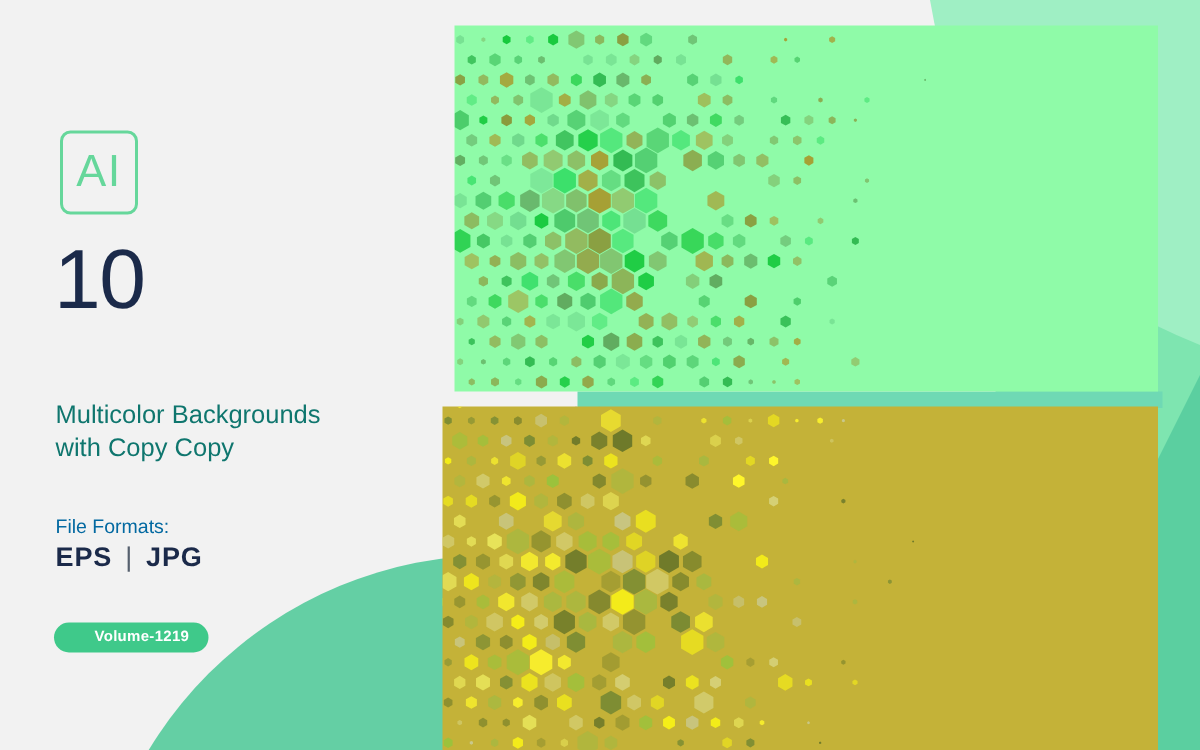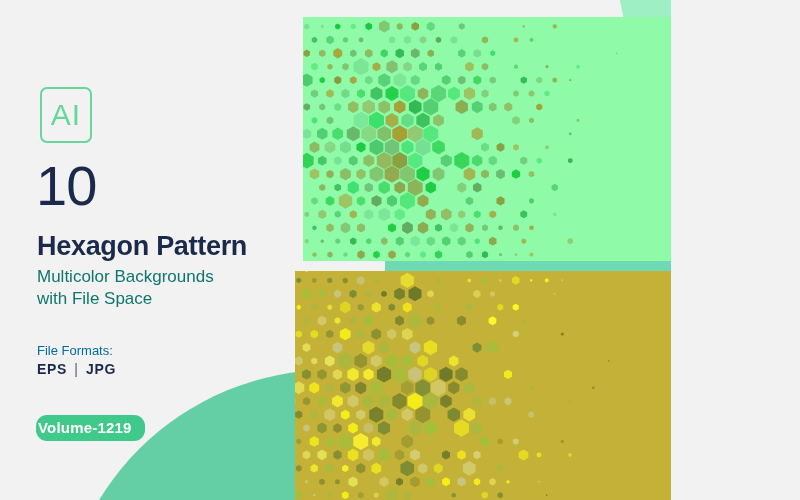--- a/index.html
+++ b/index.html
@@ -1,21 +1,21 @@
 <!DOCTYPE html>
 <html><head>
 <meta charset="utf-8">
 <style>
   html,body{margin:0;padding:0;}
   body{
     width:800px;height:500px;overflow:hidden;position:relative;
     background:#F2F2F2;
     font-family:"Liberation Sans","DejaVu Sans",sans-serif;
   }
-  #stage{position:absolute;inset:0;width:671px;height:500px;overflow:hidden;}
+  #stage{position:absolute;inset:0;width:800px;height:500px;overflow:hidden;}
 
   
   .bg-layer{position:absolute;inset:0;overflow:hidden;}
   .bg-svg{position:absolute;top:0;left:0;}
 
   
   .info{position:absolute;left:0;top:0;width:300px;height:500px;}
 
   .ai-badge{
     position:absolute;left:40px;top:87px;width:52px;height:56px;
@@ -41,28 +41,28 @@
   .subtitle{
     position:absolute;left:37px;top:266px;width:250px;
     font-size:17px;color:#0f766e;line-height:1.28;font-weight:400;
   }
   .formats-label{
     position:absolute;left:37px;top:343px;
     font-size:13px;color:#0369a1;font-weight:400;
   }
   .formats-value{
     position:absolute;left:37px;top:361px;
-    font-size:14px;color:#1B2A4A;font-weight:bold;letter-spacing:0.6px;
+    font-size:18px;color:#1B2A4A;font-weight:bold;letter-spacing:0.6px;
   }
   .formats-value i{font-style:normal;font-weight:400;color:#56606E;padding:0 3px;}
 
   .volume{
     position:absolute;left:36px;top:415px;
     background:#3FC98A;color:#FFFFFF;border-radius:11px;
-    padding:4px 13px 5px 2px;font-size:15px;font-weight:bold;
+    padding:4px 13px 5px 27px;font-size:10px;font-weight:bold;
     letter-spacing:0.2px;
   }
 
   
   .panel{position:absolute;overflow:hidden;}
   #panel-green{left:303px;top:17px;width:469px;height:244px;background:#8FFBA8;}
   #panel-gold{left:295px;top:271px;width:477px;height:229px;background:#C4B238;}
   .panel svg{display:block;}
 </style>
 </head>
@@ -84,25 +84,24 @@
   </div>
 
   <div class="info">
 
     <div class="ai-badge">
       <span>AI</span>
     </div>
 
     <div class="count">10</div>
 
-    <div class="title">Hexagon Pattern</div>
 
     <div class="subtitle">
       <div>Multicolor Backgrounds</div>
-      <div>with File Space</div>
+      <div>with Copy Copy</div>
     </div>
 
     <div class="formats-label">File Formats:</div>
 
     <div class="formats-value">
       <span>EPS</span>
       <i>|</i>
       <span>JPG</span>
     </div>
 

